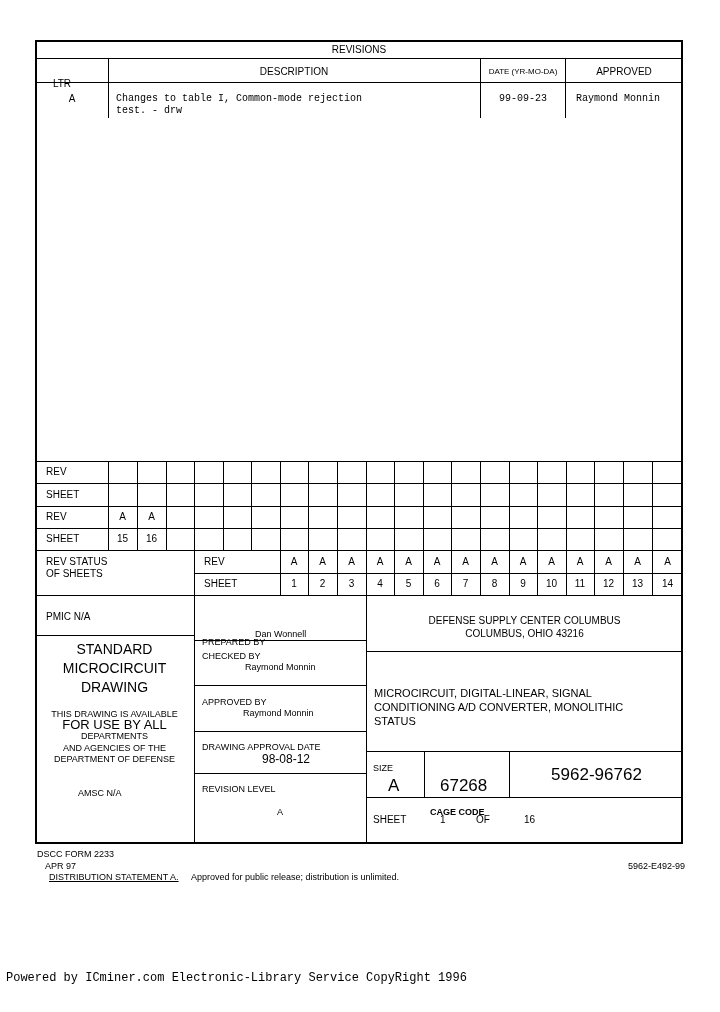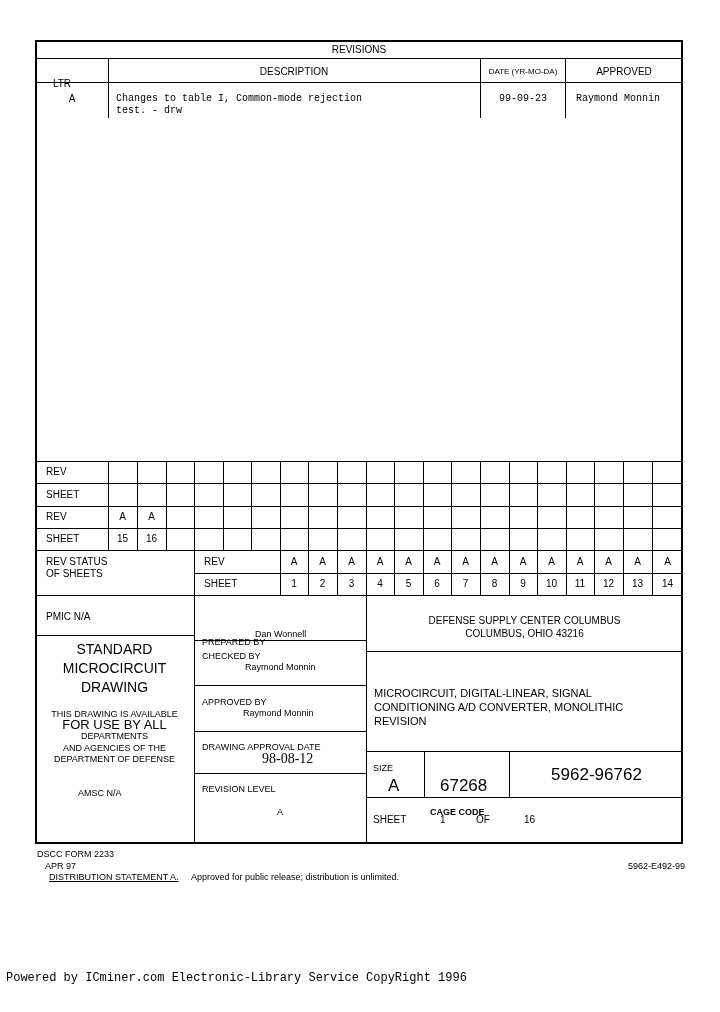--- a/index.html
+++ b/index.html
@@ -128,32 +128,32 @@
 <div class="hl" style="left:194px;top:685px;width:172px;"></div>
 <div class="hl" style="left:194px;top:731px;width:172px;"></div>
 <div class="hl" style="left:194px;top:773px;width:172px;"></div>
 <div class="t" style="left:202px;top:604px;font-size:9px;margin-top:32px;">PREPARED BY</div>
 <div class="t" style="left:255px;top:616px;font-size:9px;margin-top:12px;">Dan Wonnell</div>
 <div class="t" style="left:202px;top:650px;font-size:9px;">CHECKED BY</div>
 <div class="t" style="left:245px;top:661px;font-size:9px;">Raymond Monnin</div>
 <div class="t" style="left:202px;top:696px;font-size:9px;">APPROVED BY</div>
 <div class="t" style="left:243px;top:707px;font-size:9px;">Raymond Monnin</div>
 <div class="t" style="left:202px;top:741px;font-size:9px;">DRAWING APPROVAL DATE</div>
-<div class="t" style="left:262px;top:753px;font-size:14px;font-family:Liberation Serif, serif;">98-08-12</div>
+<div class="t" style="left:262px;top:753px;font-size:12px;">98-08-12</div>
 <div class="t" style="left:202px;top:783px;font-size:9px;">REVISION LEVEL</div>
 <div class="t" style="left:277px;top:806px;font-size:9px;">A</div>
 
 <div class="hl" style="left:366px;top:651px;width:317px;"></div>
 <div class="hl" style="left:366px;top:751px;width:317px;"></div>
 <div class="hl" style="left:366px;top:797px;width:317px;"></div>
 <div class="t c" style="left:366px;top:615px;width:317px;">DEFENSE SUPPLY CENTER COLUMBUS</div>
 <div class="t c" style="left:366px;top:628px;width:317px;">COLUMBUS, OHIO 43216</div>
 <div class="t" style="left:374px;top:687px;font-size:11px;">MICROCIRCUIT, DIGITAL-LINEAR, SIGNAL</div>
 <div class="t" style="left:374px;top:701px;font-size:11px;">CONDITIONING A/D CONVERTER, MONOLITHIC</div>
-<div class="t" style="left:374px;top:715px;font-size:11px;">REVISION</div>
+<div class="t" style="left:374px;top:715px;font-size:11px;">STATUS</div>
 
 <div class="vl" style="left:424px;top:751px;height:46px;"></div>
 <div class="vl" style="left:509px;top:751px;height:46px;"></div>
 <div class="t" style="left:373px;top:762px;font-size:9px;">SIZE</div>
 <div class="t huge" style="left:388px;top:776px;">A</div>
 <div class="t" style="left:430px;top:806px;font-size:9px;font-weight:bold;">CAGE CODE</div>
 <div class="t huge" style="left:440px;top:776px;">67268</div>
 <div class="t c huge" style="left:510px;top:765px;width:173px;">5962-96762</div>
 
 <div class="t" style="left:373px;top:814px;">SHEET</div>

